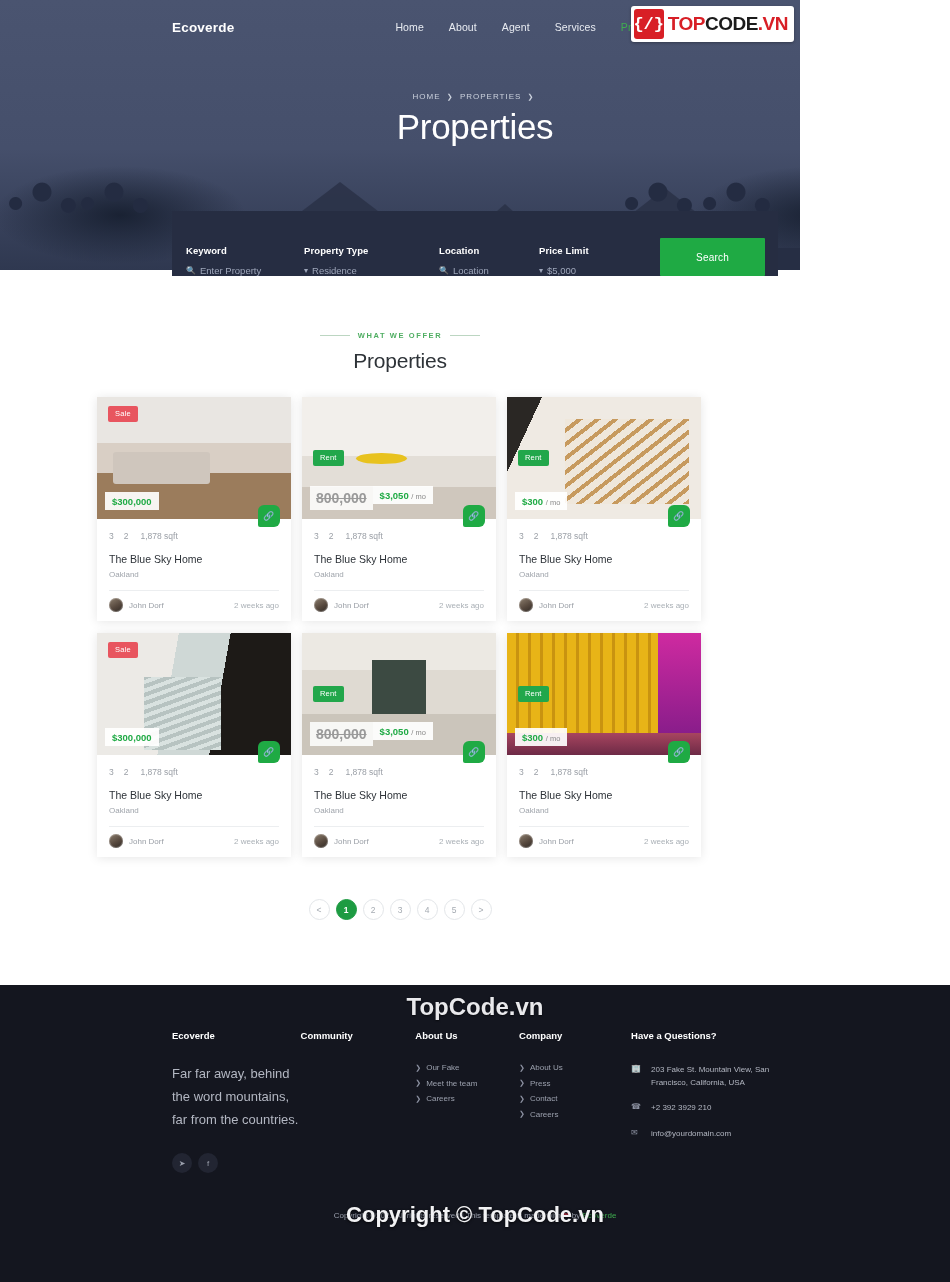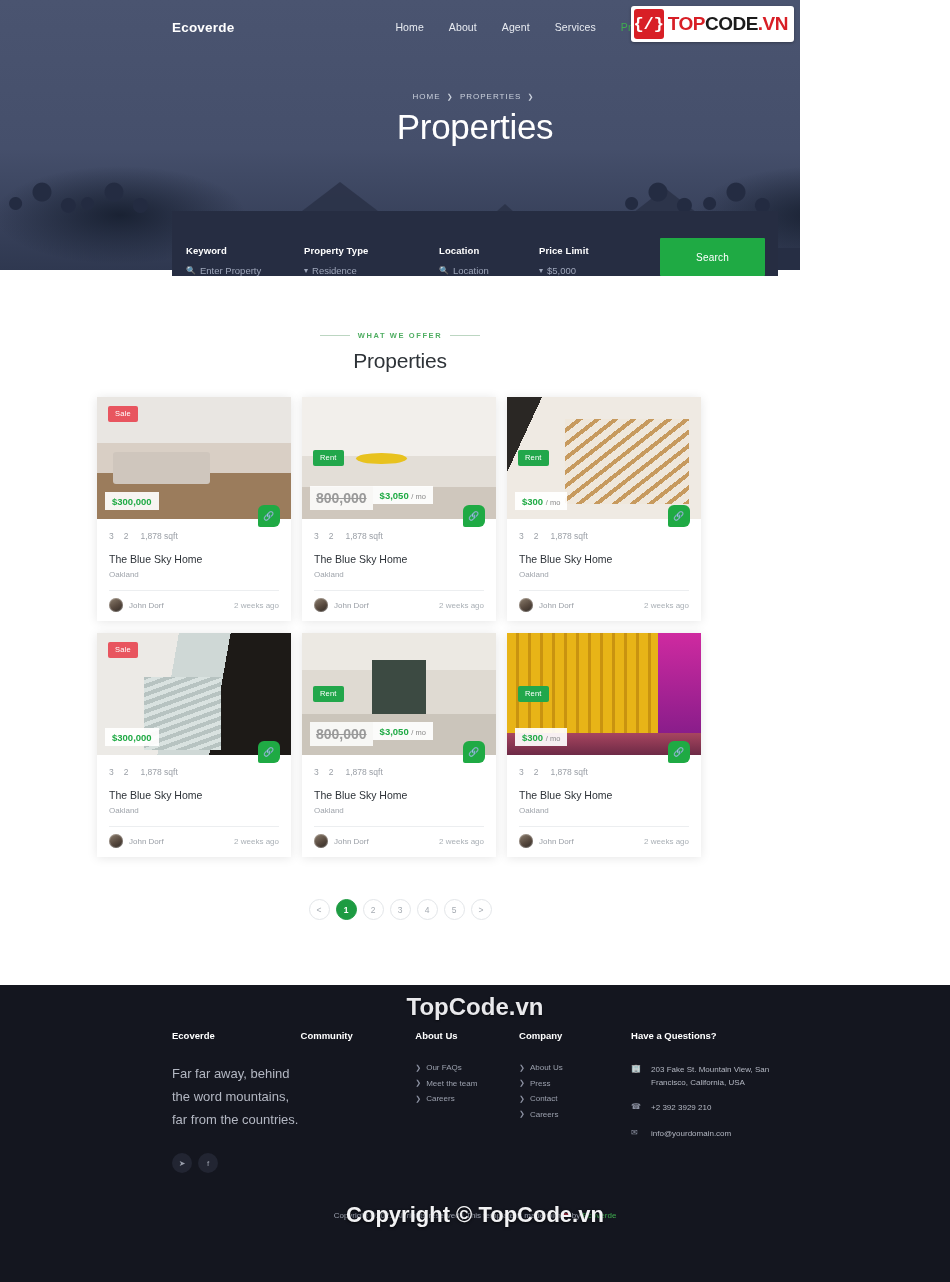--- a/index.html
+++ b/index.html
@@ -542,21 +542,21 @@
 
       <div class="fcol c2">
         <h4>Community</h4>
       </div>
 
       <div class="fcol c3">
         <h4>About Us</h4>
         <ul>
           <li>
               <span class="chev">❯</span>
-              <span>Our FAQs</span>
+              <span>Our Fake</span>
             </li>
           <li>
               <span class="chev">❯</span>
               <span>Meet the team</span>
             </li>
           <li>
               <span class="chev">❯</span>
               <span>Careers</span>
             </li>
         </ul>

